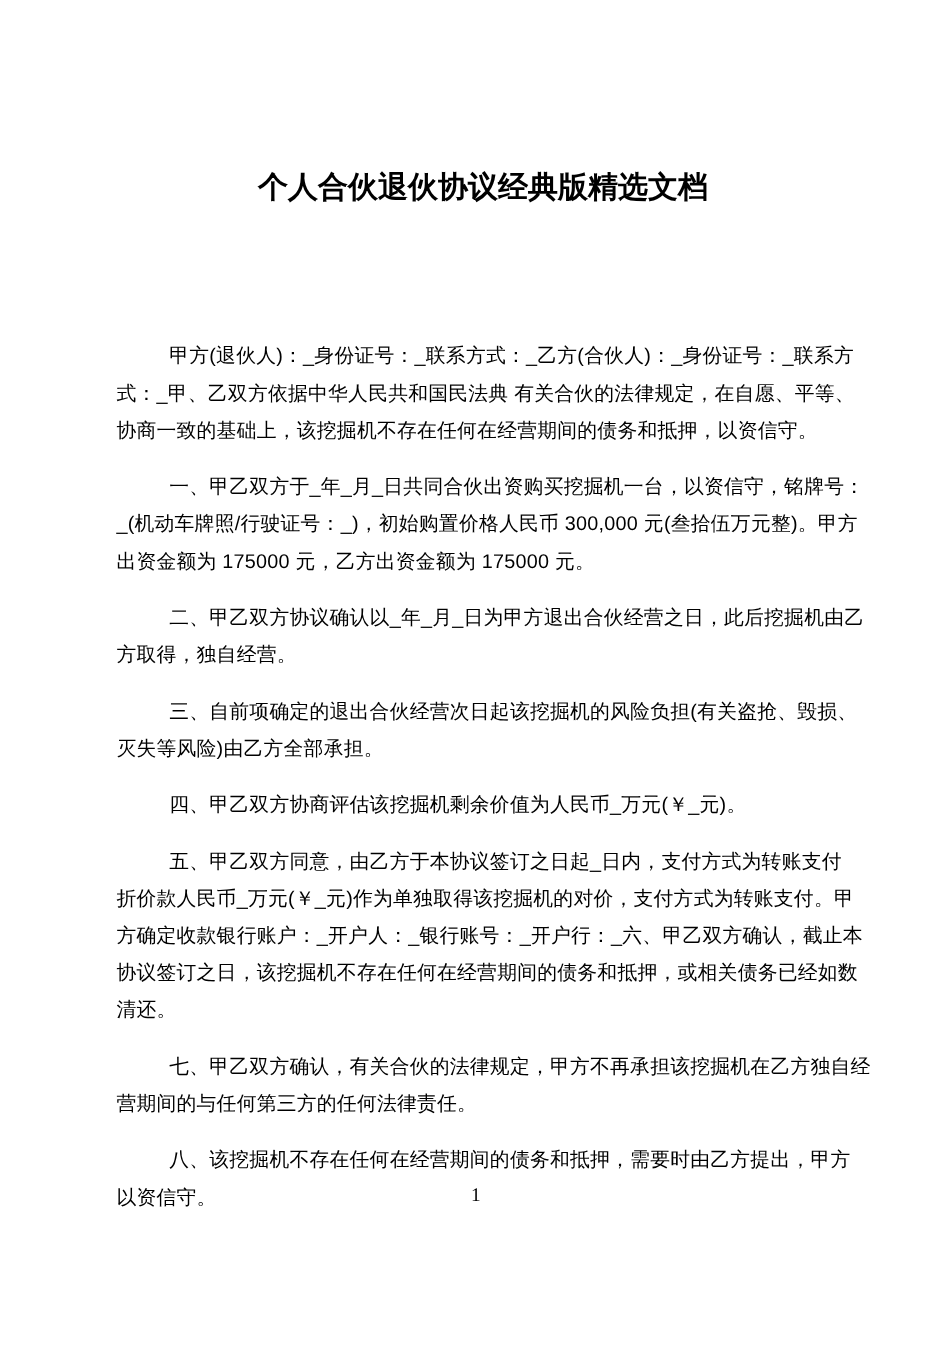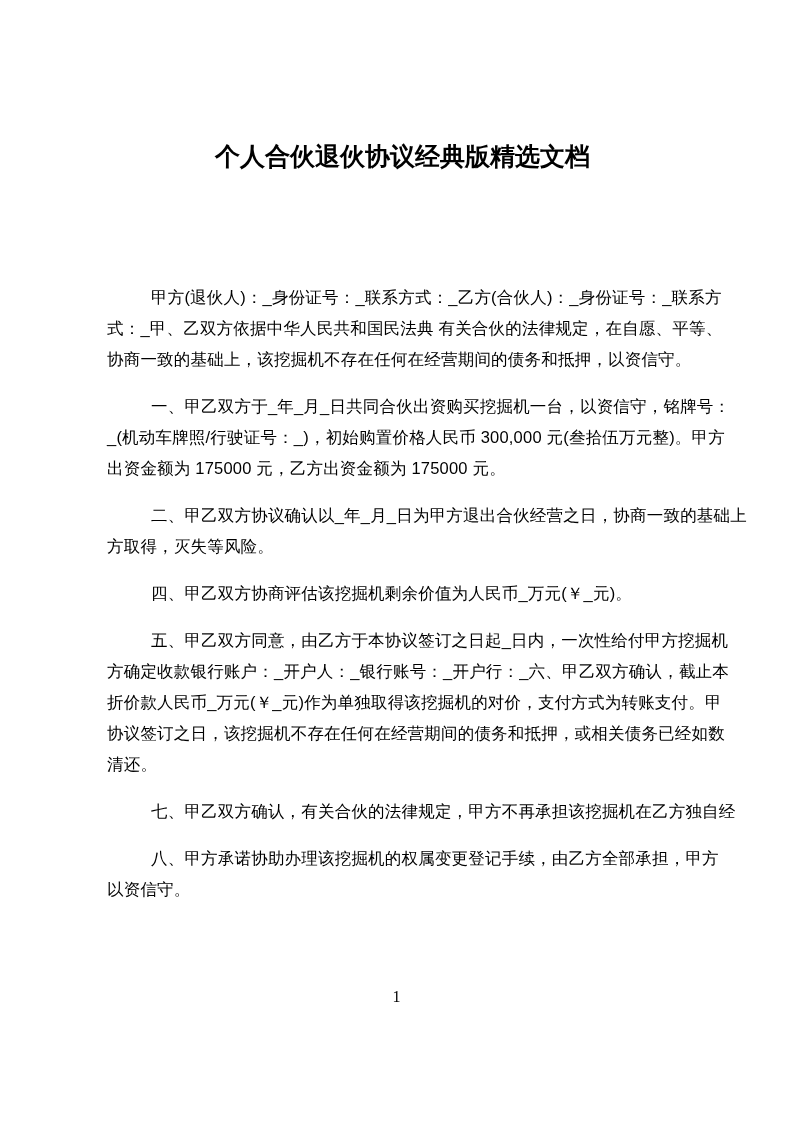--- a/index.html
+++ b/index.html
@@ -21,21 +21,21 @@
   }
   .doc-title {
     margin: 0 0 109px 0;
     font-size: 25px;
     line-height: 33px;
     font-weight: 700;
     text-align: center;
     white-space: nowrap;
   }
   .paragraph {
-    margin: 0 0 16px 10px;
+    margin: 0 0 16px 0;
   }
   .line {
     font-size: 16.5px;
     line-height: 31px;
     height: 31px;
     white-space: pre;
     letter-spacing: 0.2px;
   }
   .line.first {
     padding-left: 44px;
@@ -62,36 +62,41 @@
           <div class="line first">甲方(退伙人)：_身份证号：_联系方式：_乙方(合伙人)：_身份证号：_联系方</div>
           <div class="line">式：_甲、乙双方依据中华人民共和国民法典 有关合伙的法律规定，在自愿、平等、</div>
           <div class="line">协商一致的基础上，该挖掘机不存在任何在经营期间的债务和抵押，以资信守。</div>
         </div>
         <div class="paragraph">
           <div class="line first">一、甲乙双方于_年_月_日共同合伙出资购买挖掘机一台，以资信守，铭牌号：</div>
           <div class="line">_(机动车牌照/行驶证号：_)，初始购置价格人民币 300,000 元(叁拾伍万元整)。甲方</div>
           <div class="line">出资金额为 175000 元，乙方出资金额为 175000 元。</div>
         </div>
         <div class="paragraph">
-          <div class="line first">二、甲乙双方协议确认以_年_月_日为甲方退出合伙经营之日，协商一致的基础上</div>
-          <div class="line">方取得，灭失等风险。</div>
+          <div class="line first">二、甲乙双方协议确认以_年_月_日为甲方退出合伙经营之日，此后挖掘机由乙</div>
+          <div class="line">方取得，独自经营。</div>
+        </div>
+        <div class="paragraph">
+          <div class="line first">三、自前项确定的退出合伙经营次日起该挖掘机的风险负担(有关盗抢、毁损、</div>
+          <div class="line">灭失等风险)由乙方全部承担。</div>
         </div>
         <div class="paragraph">
           <div class="line first">四、甲乙双方协商评估该挖掘机剩余价值为人民币_万元(￥_元)。</div>
         </div>
         <div class="paragraph">
-          <div class="line first">五、甲乙双方同意，由乙方于本协议签订之日起_日内，一次性给付甲方挖掘机</div>
+          <div class="line first">五、甲乙双方同意，由乙方于本协议签订之日起_日内，支付方式为转账支付</div>
+          <div class="line">折价款人民币_万元(￥_元)作为单独取得该挖掘机的对价，支付方式为转账支付。甲</div>
           <div class="line">方确定收款银行账户：_开户人：_银行账号：_开户行：_六、甲乙双方确认，截止本</div>
-          <div class="line">折价款人民币_万元(￥_元)作为单独取得该挖掘机的对价，支付方式为转账支付。甲</div>
           <div class="line">协议签订之日，该挖掘机不存在任何在经营期间的债务和抵押，或相关债务已经如数</div>
           <div class="line">清还。</div>
         </div>
         <div class="paragraph">
           <div class="line first">七、甲乙双方确认，有关合伙的法律规定，甲方不再承担该挖掘机在乙方独自经</div>
+          <div class="line">营期间的与任何第三方的任何法律责任。</div>
         </div>
         <div class="paragraph">
-          <div class="line first">八、甲方承诺协助办理该挖掘机的权属变更登记手续，由乙方全部承担，甲方</div>
+          <div class="line first">八、该挖掘机不存在任何在经营期间的债务和抵押，需要时由乙方提出，甲方</div>
           <div class="line">以资信守。</div>
         </div>
       </div>
   </div>
   <div class="page-number">1</div>
 </div>
 
 </body></html>

